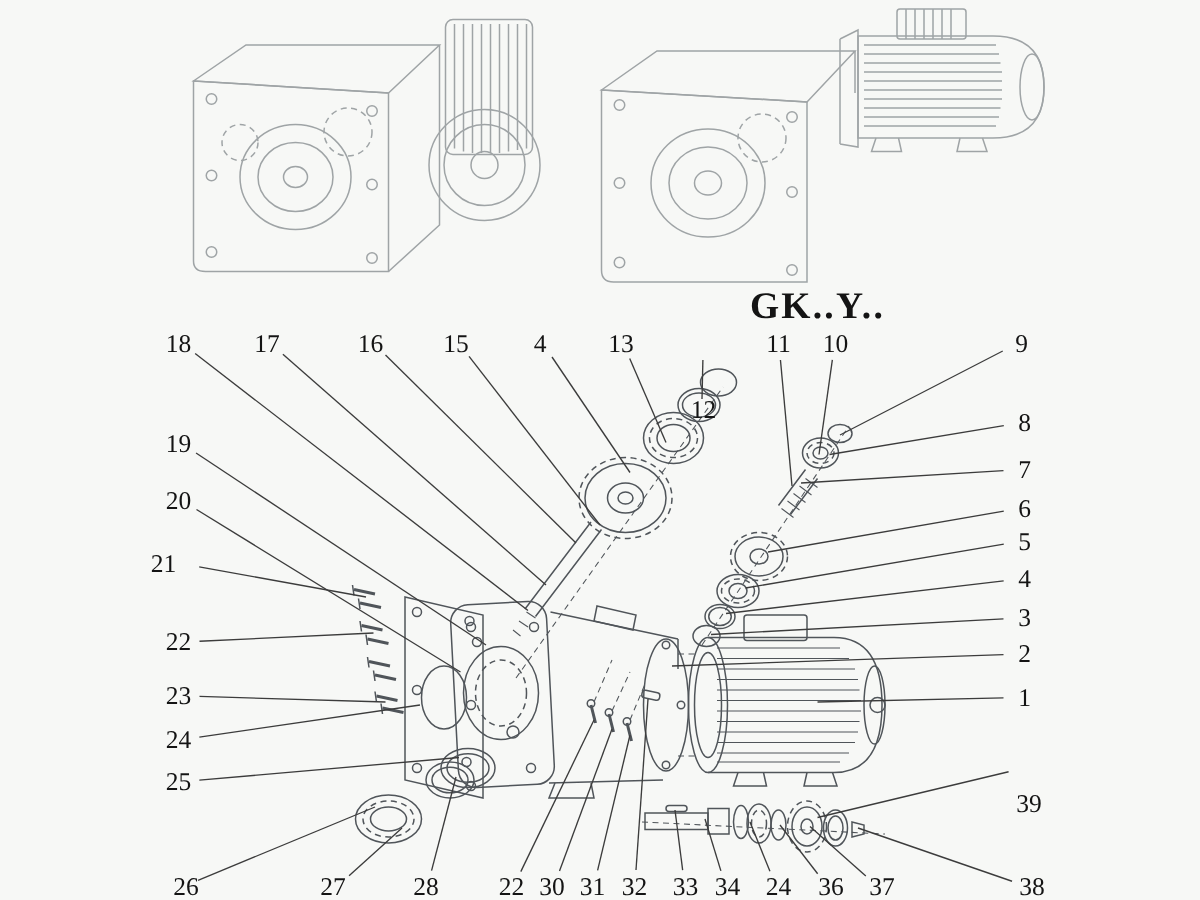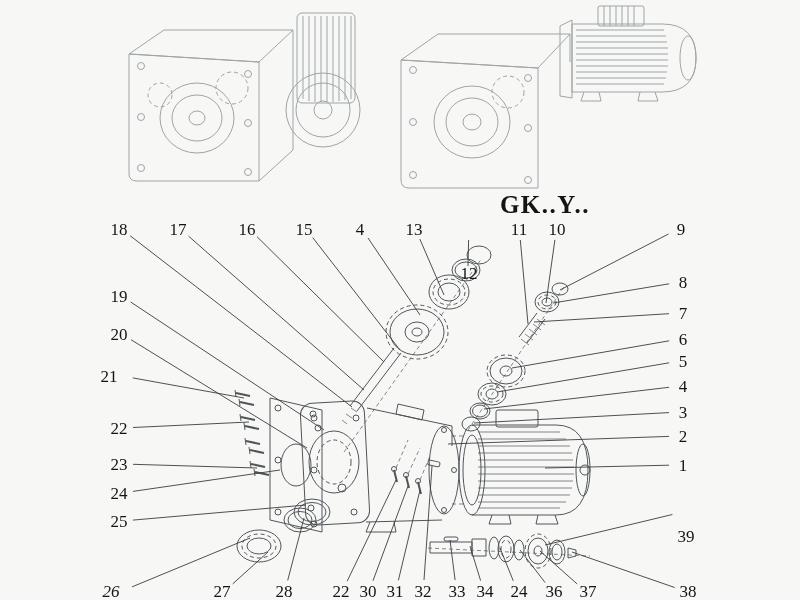--- a/index.html
+++ b/index.html
@@ -264,21 +264,21 @@
       <div class="callout" style="left: 683px; top: 436px;">2</div>
       <div class="callout" style="left: 683px; top: 465px;">1</div>
       <div class="callout" style="left: 686px; top: 536px;">39</div>
       <div class="callout" style="left: 119px; top: 296px;">19</div>
       <div class="callout" style="left: 119px; top: 334px;">20</div>
       <div class="callout" style="left: 109px; top: 376px;">21</div>
       <div class="callout" style="left: 119px; top: 428px;">22</div>
       <div class="callout" style="left: 119px; top: 464px;">23</div>
       <div class="callout" style="left: 119px; top: 493px;">24</div>
       <div class="callout" style="left: 119px; top: 521px;">25</div>
-      <div class="callout" style="left: 111px; top: 591px; font-style: italic;">26</div>
+      <div class="callout" style="left: 124px; top: 591px;">26</div>
       <div class="callout" style="left: 222px; top: 591px;">27</div>
       <div class="callout" style="left: 284px; top: 591px;">28</div>
       <div class="callout" style="left: 341px; top: 591px;">22</div>
       <div class="callout" style="left: 368px; top: 591px; text-align: right;">30</div>
       <div class="callout" style="left: 395px; top: 591px;">31</div>
       <div class="callout" style="left: 423px; top: 591px;">32</div>
       <div class="callout" style="left: 457px; top: 591px;">33</div>
       <div class="callout" style="left: 485px; top: 591px;">34</div>
       <div class="callout" style="left: 519px; top: 591px;">24</div>
       <div class="callout" style="left: 554px; top: 591px;">36</div>

